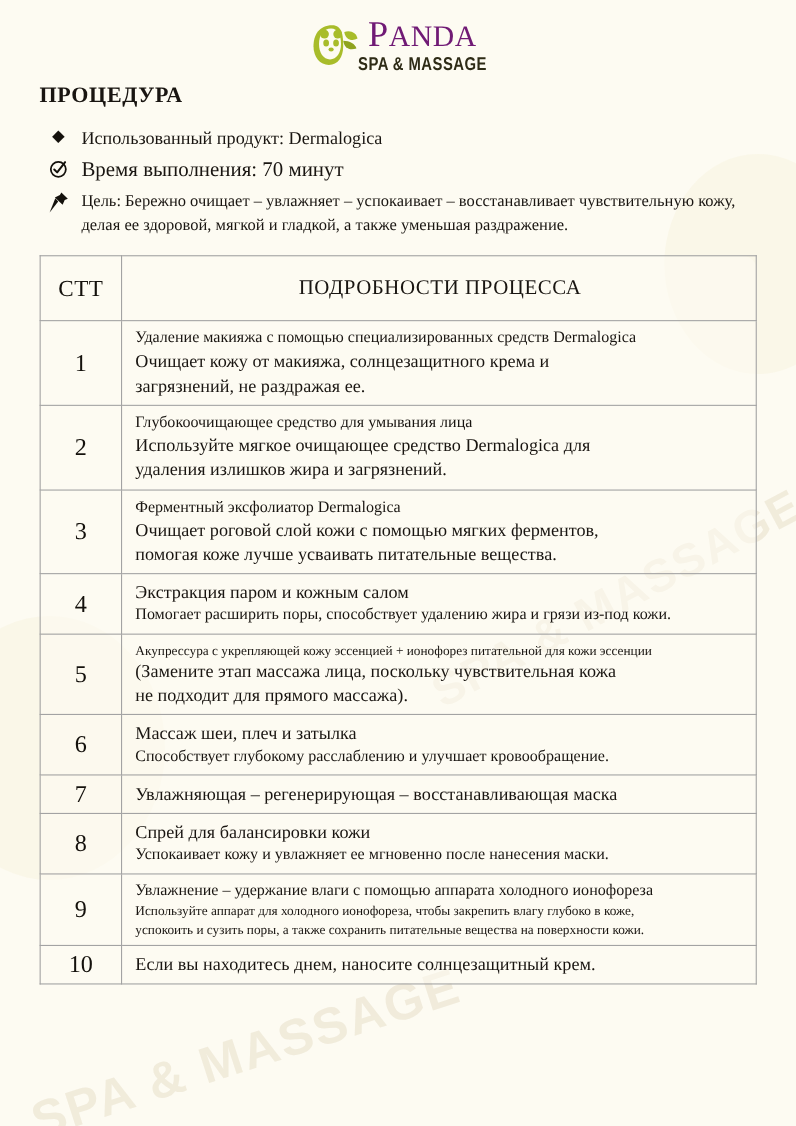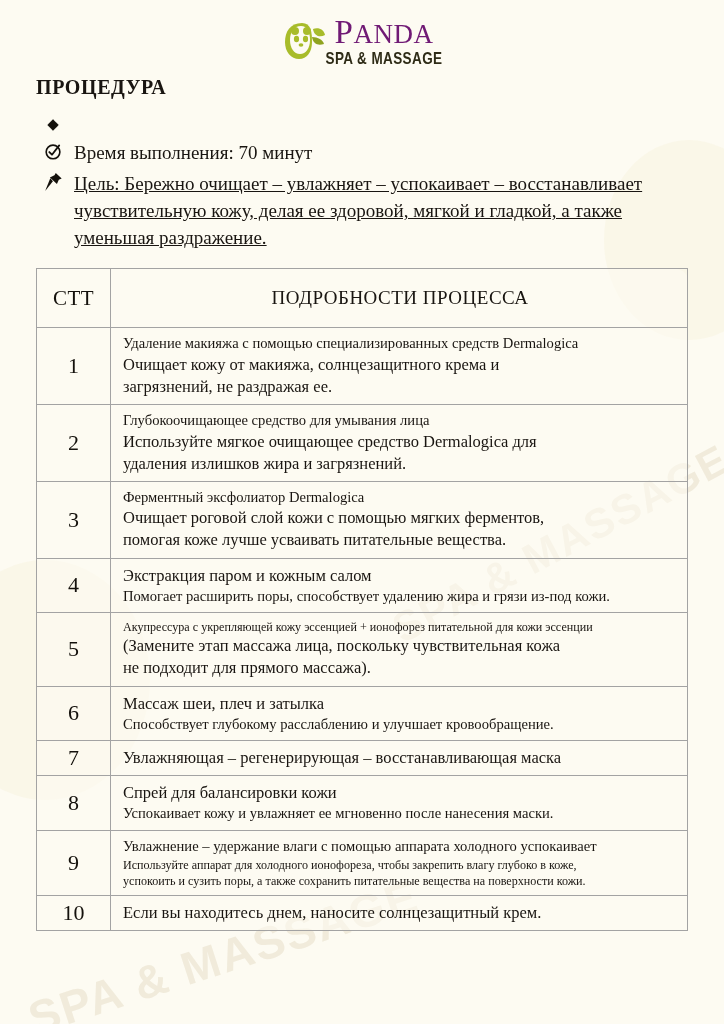--- a/index.html
+++ b/index.html
@@ -121,21 +121,21 @@
   .meta-row + .meta-row { margin-top: 7px; }
   .bullet-ico {
     width: 22px;
     flex: 0 0 22px;
     display: flex;
     justify-content: center;
     color: #14110c;
   }
   .meta-product { font-size: 16.5px; line-height: 1.25; padding-top: 1px; }
   .meta-time { font-size: 19px; line-height: 1.2; }
-  .meta-goal { font-size: 19px; line-height: 1.42; max-width: 600px; text-decoration: underline; }
+  .meta-goal { font-size: 15px; line-height: 1.42; max-width: 600px; }
   .ico-diamond { font-size: 15px; line-height: 1.3; }
 
   
   table.proc {
     width: 100%;
     border-collapse: collapse;
     margin-top: 16px;
     background: transparent;
     table-layout: fixed;
   }
@@ -202,20 +202,21 @@
       </div>
     </div>
   </div>
 
   <h1 class="title">ПРОЦЕДУРА</h1>
 
   <div class="meta">
 
     <div class="meta-row">
       <span class="bullet-ico ico-diamond">◆</span>
+      <div class="meta-product">Использованный продукт: Dermalogica</div>
     </div>
 
     <div class="meta-row">
       <span class="bullet-ico">
         <svg width="19" height="19" viewBox="0 0 20 20">
           <circle cx="9.5" cy="10.5" r="7.2" fill="none" stroke="#14110c" stroke-width="1.7"></circle>
           <path d="M5.6 10.6 L8.4 13.4 L16 3.6" fill="none" stroke="#14110c" stroke-width="1.9" stroke-linecap="round" stroke-linejoin="round"></path>
         </svg>
       </span>
       <div class="meta-time">Время выполнения: 70 минут</div>
@@ -298,21 +299,21 @@
         <tr>
           <td class="step">8</td>
           <td class="detail">
             <div class="ln-lg">Спрей для балансировки кожи</div>
             <div class="ln-md">Успокаивает кожу и увлажняет ее мгновенно после нанесения маски.</div>
           </td>
         </tr>
         <tr>
           <td class="step">9</td>
           <td class="detail">
-            <div class="ln-md">Увлажнение – удержание влаги с помощью аппарата холодного успокаивает</div>
+            <div class="ln-md">Увлажнение – удержание влаги с помощью аппарата холодного ионофореза</div>
             <div class="ln-sm">Используйте аппарат для холодного ионофореза, чтобы закрепить влагу глубоко в коже,</div>
             <div class="ln-sm">успокоить и сузить поры, а также сохранить питательные вещества на поверхности кожи.</div>
           </td>
         </tr>
         <tr>
           <td class="step">10</td>
           <td class="detail">
             <div class="ln-lg center">Если вы находитесь днем, наносите солнцезащитный крем.</div>
           </td>
         </tr>

